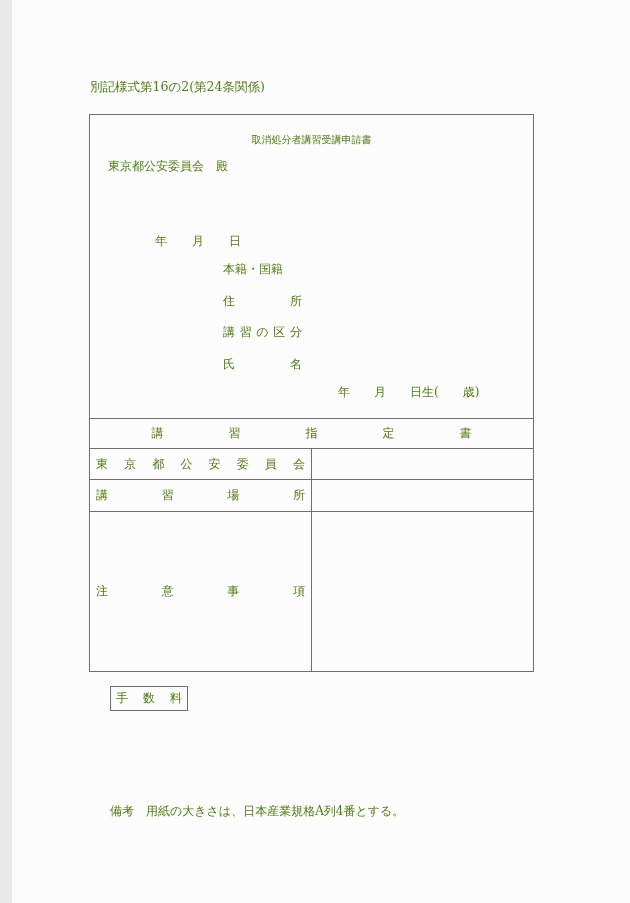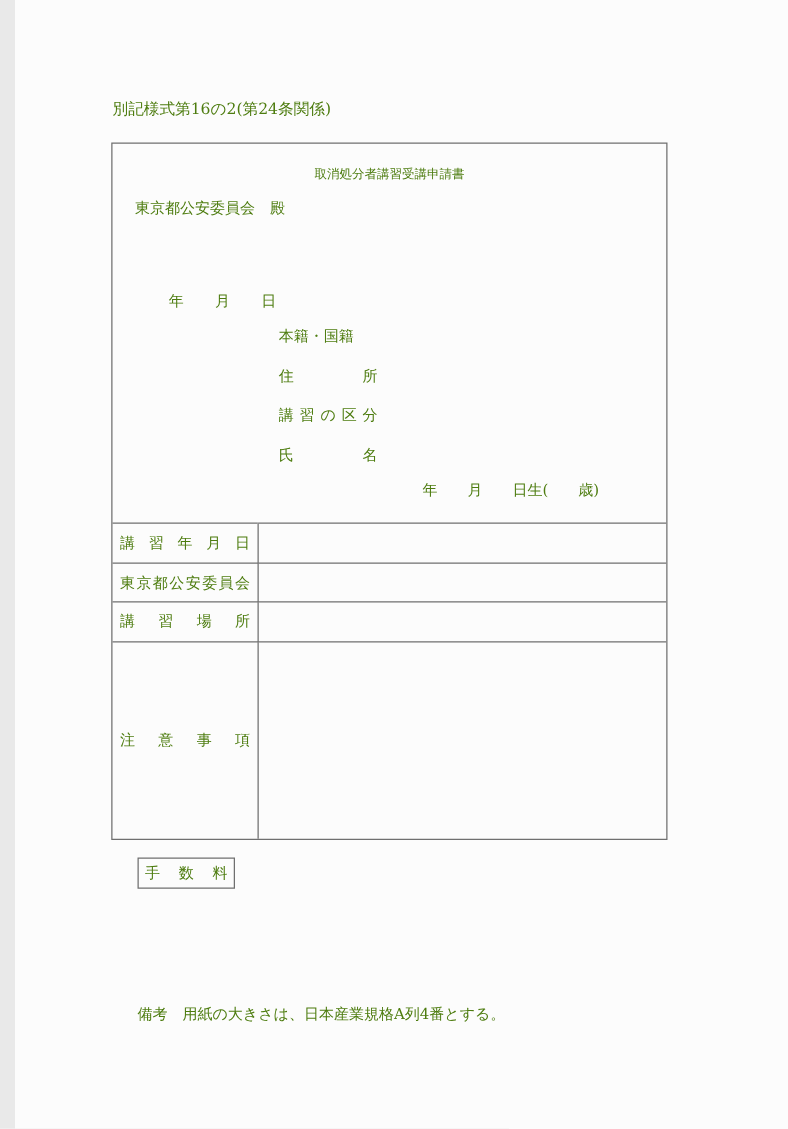--- a/index.html
+++ b/index.html
@@ -29,21 +29,21 @@
     box-sizing: content-box;
   }
 
   .box-top { position: relative; width: 100%; height: 303px; }
 
   .jfy { text-align: justify; text-align-last: justify; white-space: normal; }
 
   .form-title  { left: 0; right: 0; top: 17px; text-align: center; font-size: 10px; }
   .addressee   { left: 18px; top: 44px; }
   .declaration { left: 18px; top: 77px; }
-  .date-line   { left: 45px;  top: 119px; width: 86px; }
+  .date-line   { left: 65px;  top: 119px; width: 86px; }
   .f-honseki   { left: 133px; top: 147px; }
   .f-jusho     { left: 133px; top: 179px; width: 79px; }
   .f-furigana  { left: 133px; top: 210px; width: 79px; }
   .f-shimei    { left: 133px; top: 242px; width: 79px; }
   .birth-line  { left: 248px; top: 270px; }
 
   table.shitei {
     position: absolute;
     left: 0; top: 303px;
     width: 443px; height: 253px;
@@ -89,25 +89,24 @@
       <div class="abs date-line jfy">年月日</div>
       <div class="abs f-honseki">本籍・国籍</div>
       <div class="abs f-jusho jfy">住所</div>
       <div class="abs f-furigana jfy">講習の区分</div>
       <div class="abs f-shimei jfy">氏名</div>
       <div class="abs birth-line">年　　月　　日生(　　歳)</div>
     </div>
 
     <table class="shitei">
       <tbody>
-      <tr style="height:32px;">
-        <td class="lbl">
-              <div class="lbl-in jfy">講習年月日</div>
-            </td>
-        <td class="val"></td>
+          <tr style="height:30px;">
+        <td class="hdr" colspan="2">
+          <div class="hdr-span jfy">講習指定書</div>
+        </td>
       </tr>
       <tr style="height:31px;">
         <td class="lbl">
               <div class="lbl-in jfy">東京都公安委員会</div>
             </td>
         <td class="val"></td>
       </tr>
       <tr style="height:32px;">
         <td class="lbl">
               <div class="lbl-in jfy">講習場所</div>

